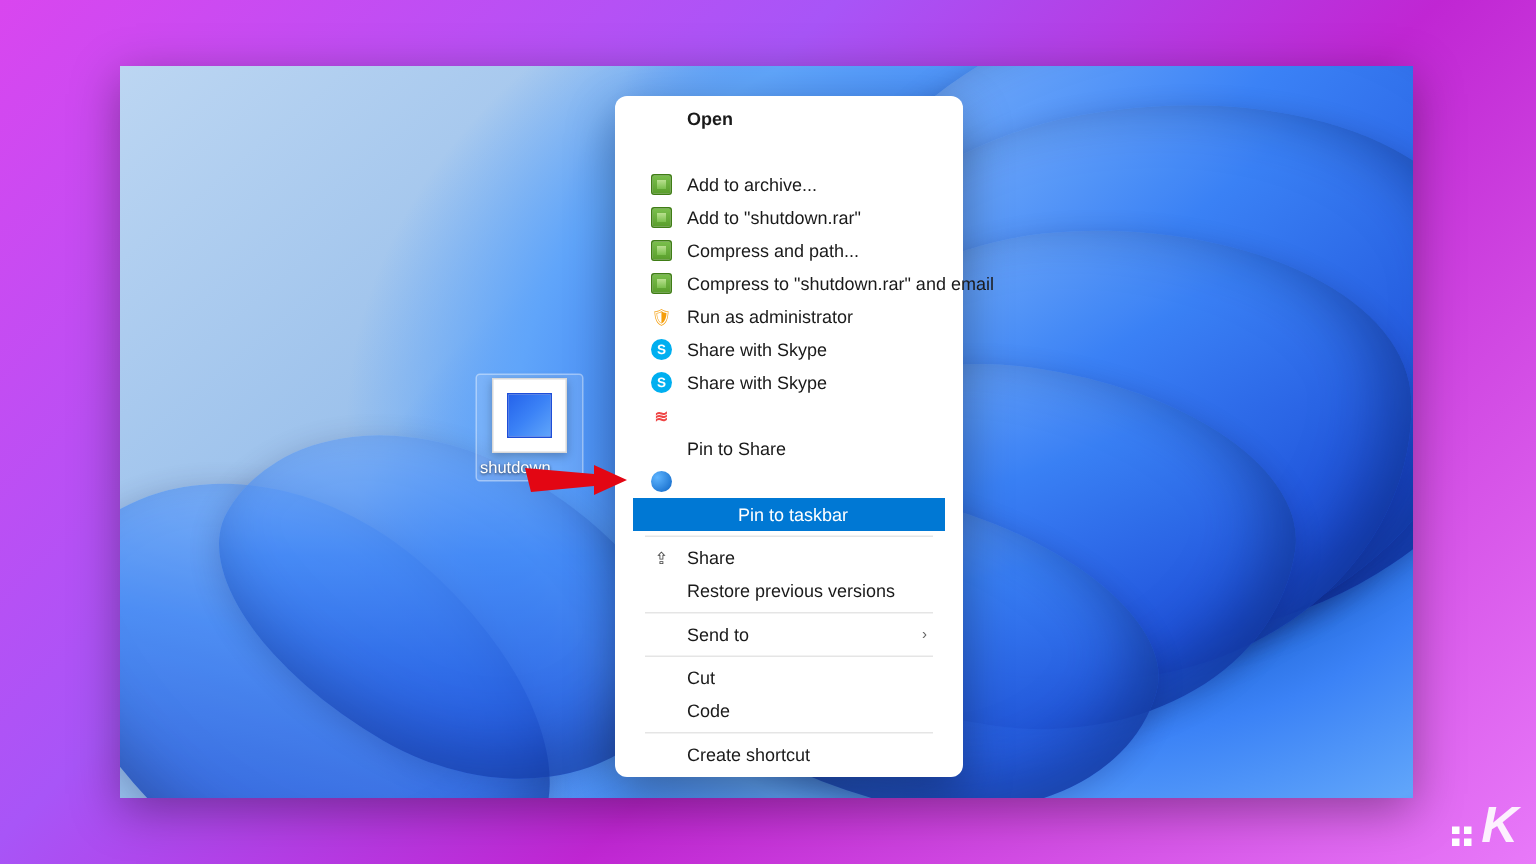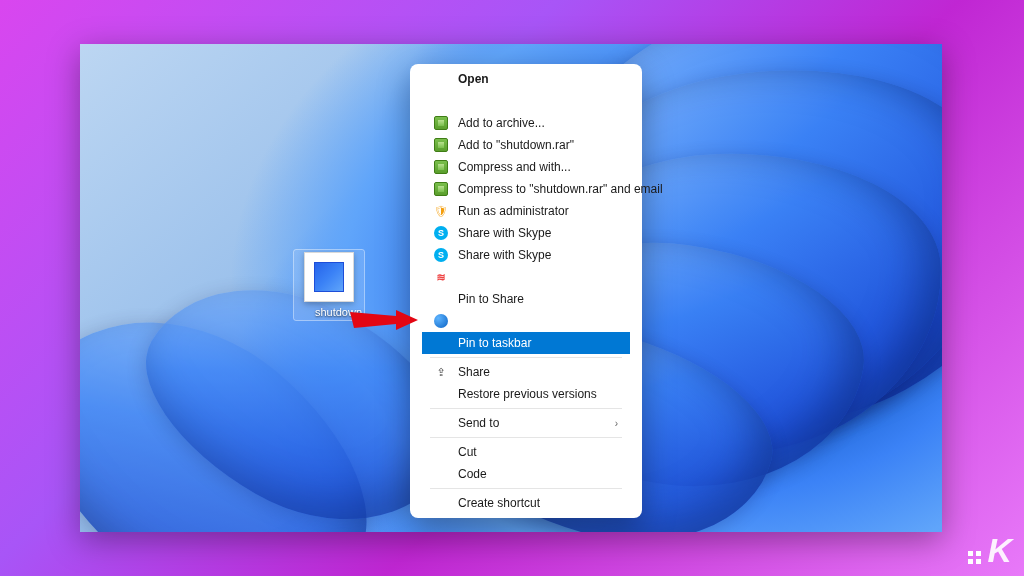--- a/index.html
+++ b/index.html
@@ -40,23 +40,23 @@
     .p1 { width: 560px; height: 420px; top: -40px; right: -120px; transform: rotate(-18deg); }
     .p2 { width: 500px; height: 360px; top: 30px; right: -60px; transform: rotate(-10deg); opacity:0.9;}
     .p3 { width: 440px; height: 300px; top: 110px; right: 0; transform: rotate(-2deg); opacity:0.85;}
     .p4 { width: 380px; height: 240px; top: 200px; right: 80px; transform: rotate(8deg); opacity:0.85;}
     .p5 { width: 340px; height: 200px; top: 290px; right: 170px; transform: rotate(16deg); opacity:0.85;}
     .p6 { width: 360px; height: 240px; top: 300px; left: -60px; transform: rotate(40deg); opacity:0.8;}
     .p7 { width: 320px; height: 200px; top: 260px; left: 60px; transform: rotate(30deg); opacity:0.7;}
 
     .desktop-icon {
       position: absolute;
-      top: 206px; left: 214px;
+      top: 206px; left: 238px;
       width: 70px;
-      text-align: right;
+      text-align: left;
       color: #fff;
       cursor: pointer;
     }
     .desktop-icon .tile {
       width: 50px; height: 50px;
       margin: 0 auto 4px;
       background: #ffffff;
       border: 1px solid rgba(0,0,0,0.15);
       display: flex; align-items: center; justify-content: center;
       box-shadow: 0 2px 6px rgba(0,0,0,0.25);
@@ -101,20 +101,21 @@
       margin-right: 8px;
       font-size: 11px;
       flex-shrink: 0;
     }
     .menu-item .mi-label { flex: 1; white-space: nowrap; }
     .menu-item .mi-arrow { font-size: 10px; color: #666; }
     .menu-item.bold .mi-label { font-weight: 600; }
     .menu-item.highlight {
       background: #0078d4;
       color: #fff;
+      gap: 34px;
     }
     .menu-sep {
       height: 1px;
       background: #e5e5e5;
       margin: 3px 8px;
     }
 
     
     .ic-archive { width:14px;height:14px;background:linear-gradient(#7abf4c,#5a9e2c);border:1px solid #3f7d15;border-radius:2px; position:relative;}
     .ic-archive::before{content:"";position:absolute;inset:3px;background:linear-gradient(#b9e08f,#7abf4c);}
@@ -183,21 +184,21 @@
       <div class="menu-item">
         <span class="mi-icon">
           <span class="ic-archive"></span>
         </span>
         <span class="mi-label">Add to "shutdown.rar"</span>
       </div>
       <div class="menu-item">
         <span class="mi-icon">
           <span class="ic-archive"></span>
         </span>
-        <span class="mi-label">Compress and with...</span>
+        <span class="mi-label">Compress and path...</span>
       </div>
       <div class="menu-item">
         <span class="mi-icon">
           <span class="ic-archive"></span>
         </span>
         <span class="mi-label">Compress to "shutdown.rar" and email</span>
       </div>
       <div class="menu-item">
         <span class="mi-icon ic-shield">🛡</span>
         <span class="mi-label">Run as administrator</span>

